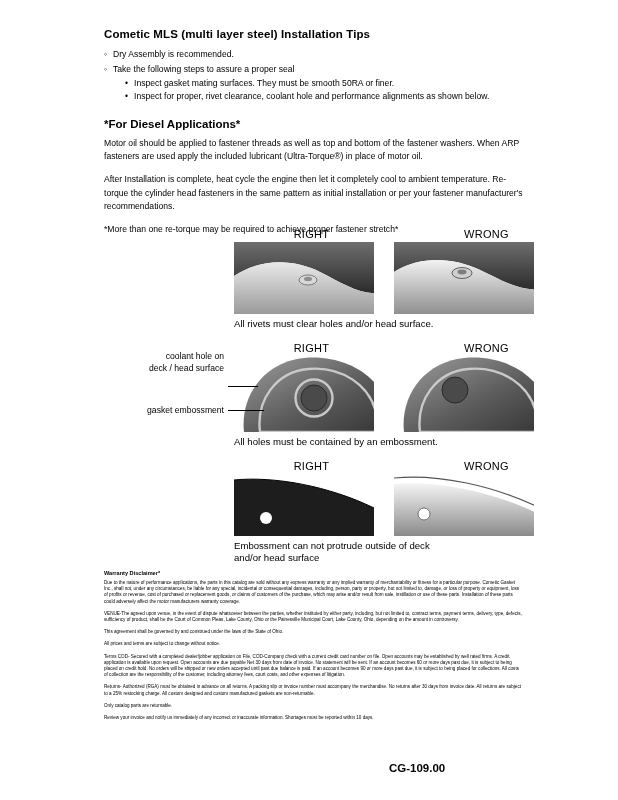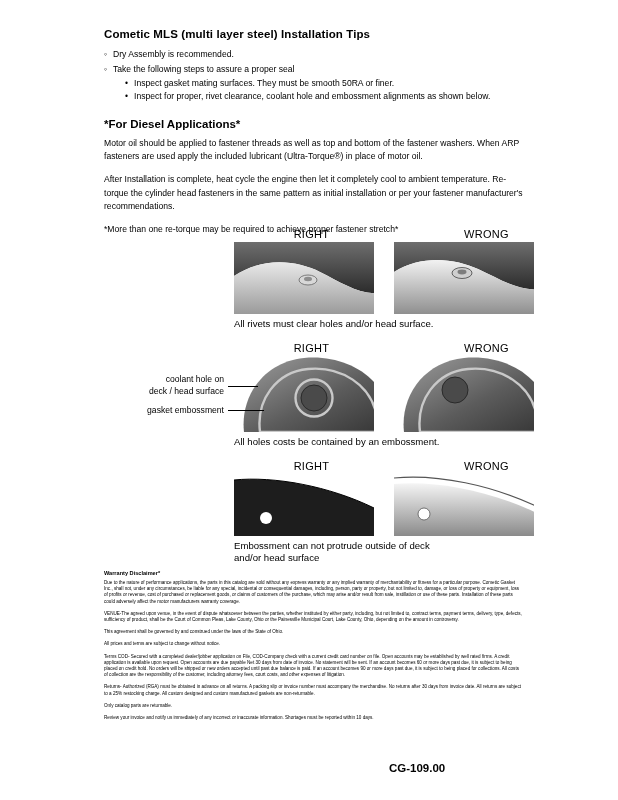--- a/index.html
+++ b/index.html
@@ -186,21 +186,21 @@
       <li>
         <span>Dry Assembly is recommended.</span>
       </li>
       <li>
         <span>Take the following steps to assure a proper seal</span>
         <ul class="subbullets">
           <li>
             <span>Inspect gasket mating surfaces.  They must be smooth 50RA or finer.</span>
           </li>
           <li>
-            <span>Inspect for proper, rivet clearance, coolant hole and embossment alignments as shown below.</span>
+            <span>Inspect for proper, rivet clearance, coolant hole and performance alignments as shown below.</span>
           </li>
         </ul>
       </li>
     </ul>
 
     <h2 class="subhead">*For Diesel Applications*</h2>
     <p class="body">Motor oil should be applied to fastener threads as well as top and bottom of the fastener washers. When ARP fasteners are used apply the included lubricant (Ultra-Torque®) in place of motor oil.</p>
     <p class="body tight">After Installation is complete, heat cycle the engine then let it completely cool to ambient temperature. Re-torque the cylinder head fasteners in the same pattern as initial installation or per your fastener manufacturer's recommendations.</p>
     <p class="note">*More than one re-torque may be required to achieve proper fastener stretch*</p>
   </div>
@@ -287,32 +287,32 @@
               </linearGradient>
             </defs>
             <rect x="0" y="0" width="155" height="76" fill="#ffffff"></rect>
             <path d="M10,76 C6,40 30,6 70,2 C110,-2 150,20 155,58 L155,76 Z" fill="url(#g4)"></path>
             <path d="M26,76 C22,44 42,16 74,13 C106,10 138,28 143,62 L143,76 Z" fill="none" stroke="#c9c9c9" stroke-width="2.4"></path>
             <circle cx="61" cy="34" r="13" fill="#4a4a4a" stroke="#2a2a2a" stroke-width="1"></circle>
           </svg>
         </div>
       </div>
 
-      <div class="annot" style="left:-10px; top:32px; width:130px;">
+      <div class="annot" style="left:-10px; top:9px; width:130px;">
         <span>coolant hole on</span><br>
         <span>deck / head surface</span>
       </div>
       <div class="annot-line" style="left:124px; top:44px; width:30px;"></div>
 
       <div class="annot" style="left:-10px; top:63px; width:130px;">
         <span>gasket embossment</span>
       </div>
       <div class="annot-line" style="left:124px; top:68px; width:36px;"></div>
 
-      <div class="fig-caption">All holes costs be contained by an embossment.</div>
+      <div class="fig-caption">All holes must be contained by an embossment.</div>
     </div>
 
     <div class="fig-row" style="margin-top:12px;">
       <div class="fig-labels">
         <div class="lab">RIGHT</div>
         <div class="lab">WRONG</div>
       </div>
       <div class="fig-pair">
         <div class="fig-box" style="height:62px;">
           <svg width="155" height="62" viewBox="0 0 155 62">

